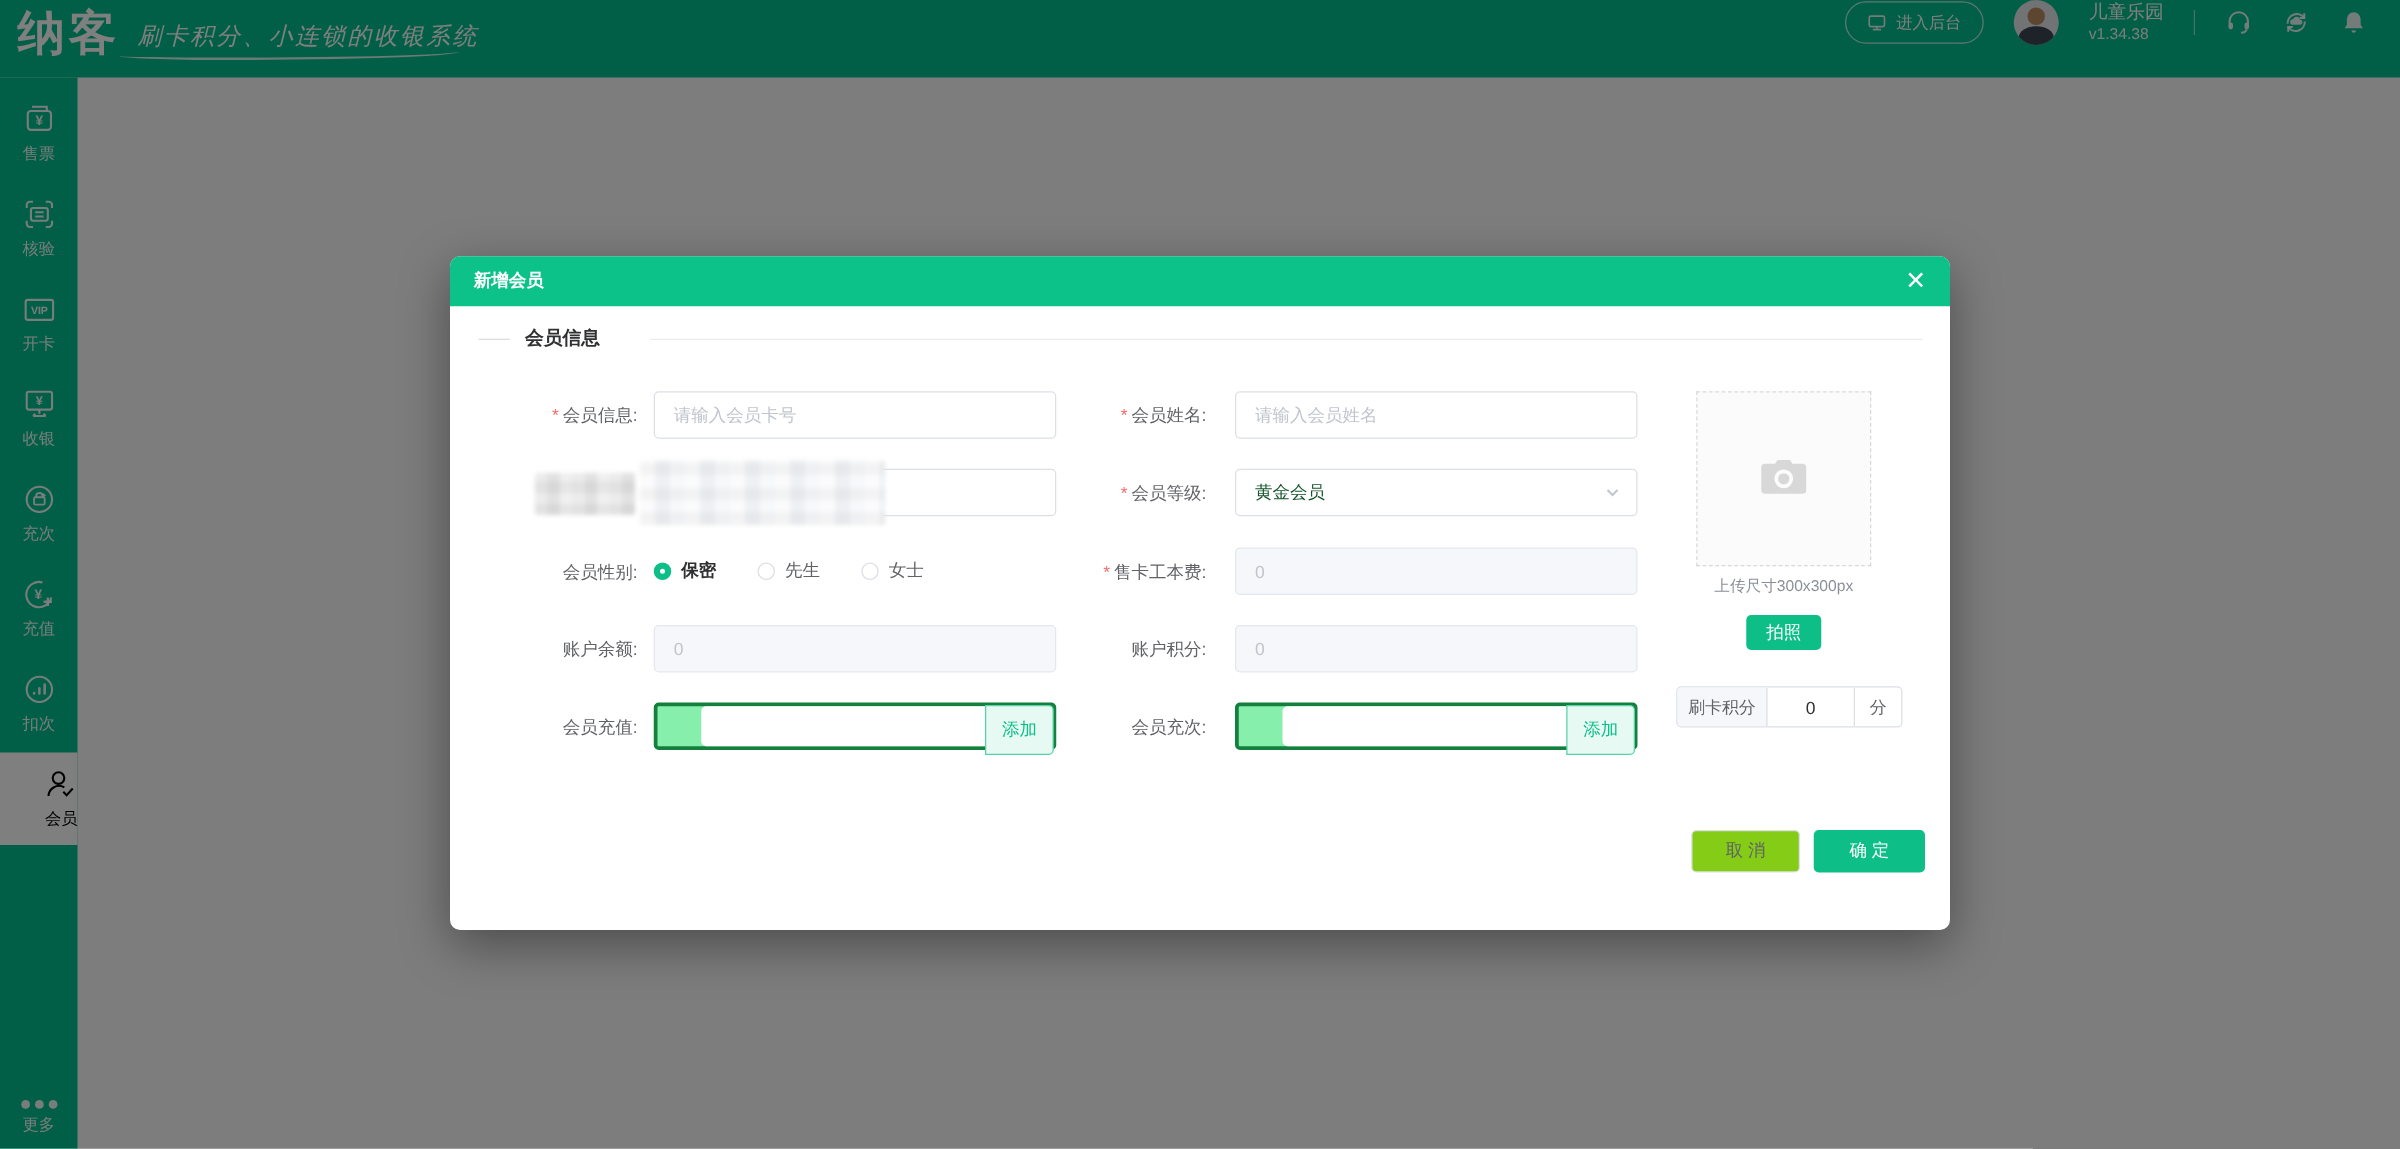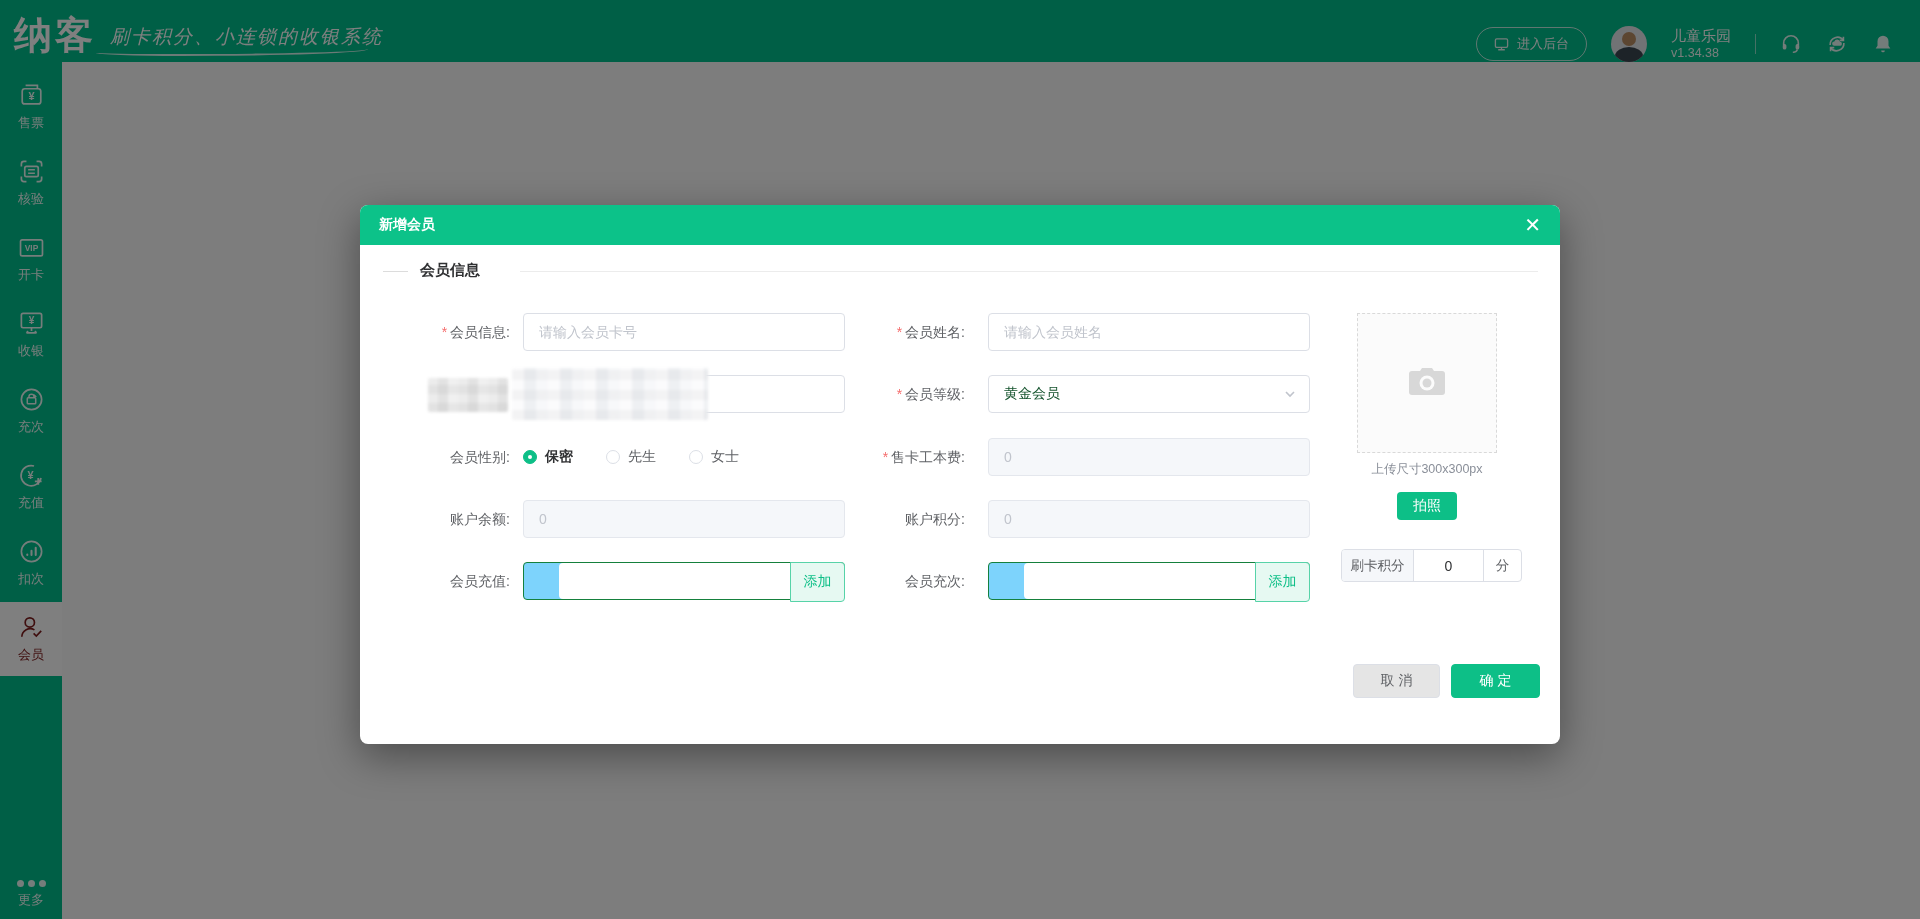--- a/index.html
+++ b/index.html
@@ -1,21 +1,21 @@
 <!DOCTYPE html>
 <html><head>
 <meta charset="utf-8">
 <style>
   * { margin:0; padding:0; box-sizing:border-box; }
   html,body { width:1920px; height:919px; overflow:hidden; }
   body { font-family:"Liberation Sans","DejaVu Sans",sans-serif; background:#fafafa; position:relative; }
 
   
   .app-header { position:absolute; left:0; top:0; width:1920px; height:62px; background:#00be8c;
-    display:flex; align-items:flex-end; justify-content:space-between; z-index:5; }
+    display:flex; align-items:flex-start; justify-content:space-between; z-index:5; }
   .brand { display:flex; align-items:flex-end; padding-left:14px; position:relative; }
   .brand-logo { color:#fff; font-size:38px; font-weight:900; letter-spacing:3px; line-height:54px; }
   .brand-tagline { color:#fff; font-size:19px; font-style:italic; margin:0 0 12px 14px; letter-spacing:2px; }
   .brand-swoosh { position:absolute; left:96px; bottom:6px; width:272px; height:10px;
     border-bottom:2px solid rgba(255,255,255,.85); border-radius:0 0 100% 45%; }
   .header-right { display:flex; align-items:center; gap:24px; padding-right:26px; }
   .pill-btn { display:flex; align-items:center; gap:8px; color:#fff; font-size:13px;
     border:1px solid rgba(255,255,255,.75); border-radius:17px; padding:7px 17px; cursor:pointer; }
   .avatar { width:36px; height:36px; border-radius:50%; background:#e3e6ea; overflow:hidden; position:relative; }
   .avatar .head { position:absolute; left:11px; top:6px; width:14px; height:14px; border-radius:50%; background:#b98c63; }
@@ -28,21 +28,21 @@
   .hicon svg { width:100%; height:100%; }
 
   
   .sidebar { position:absolute; left:0; top:62px; width:62px; height:857px; background:#00be8c; z-index:5; }
   .side-item { width:62px; height:74px; margin-top:2px; display:flex; flex-direction:column; align-items:center;
     justify-content:center; gap:5px; color:rgba(255,255,255,.93); cursor:pointer; }
   .side-item:first-child { margin-top:8px; }
   .side-item .sicon { width:27px; height:27px; }
   .side-item .sicon svg { width:100%; height:100%; }
   .side-item .slabel { font-size:13px; }
-  .side-item.active { background:#fff; color:#7f1d1d; }
+  .side-item.active { background:#fff; color:#000000;align-items:flex-end; }
   .side-more { position:absolute; bottom:10px; width:62px; display:flex; flex-direction:column; align-items:center;
     gap:4px; color:rgba(255,255,255,.93); cursor:pointer; }
   .dots { display:flex; gap:4px; }
   .dots i { width:7px; height:7px; border-radius:50%; background:rgba(255,255,255,.93); }
   .side-more .slabel { font-size:13px; }
 
   
   .mask { position:absolute; inset:0; background:rgba(0,0,0,.5); z-index:10; }
 
   
@@ -80,21 +80,21 @@
 
   .radio-group { display:flex; align-items:center; gap:33px; height:38px; }
   .radio-opt { display:flex; align-items:center; gap:8px; cursor:pointer; }
   .rdot { width:14px; height:14px; border-radius:50%; border:1px solid #dcdfe6; background:#fff; position:relative; }
   .radio-opt.checked .rdot { border-color:#0dbf87; background:#0dbf87; }
   .radio-opt.checked .rdot::after { content:""; position:absolute; left:4px; top:4px; width:4px; height:4px;
     border-radius:50%; background:#fff; }
   .radio-opt .rlabel { font-size:14px; color:#606266; }
   .radio-opt.checked .rlabel { color:#303133; font-weight:bold; }
 
-  .inp-group { display:flex; width:100%; height:38px; border:1px solid #15803d; border-radius:4px; background:#7dd3fc;padding-left:35px; }
+  .inp-group { display:flex; width:100%; height:38px; border:3px solid #15803d; border-radius:4px; background:#86efac;padding-left:35px; }
   .inp-group input { flex:1; border:none; outline:none; padding:0 12px; font-size:14px; border-radius:4px 0 0 4px; font-family:inherit; }
   .append-btn { width:55px; margin:-1px; height:40px; background:#e6f9f2; border:1px solid #57d3a8;
     border-radius:0 4px 4px 0; color:#0dbf87; font-size:14px; display:flex; align-items:center;
     justify-content:center; cursor:pointer; }
 
   
   .blur-label { position:absolute; left:68px; top:173px; width:80px; height:34px; border-radius:2px;
     background-image:repeating-linear-gradient(0deg,rgba(0,0,0,.045) 0 9px,rgba(0,0,0,0) 9px 18px),
       repeating-linear-gradient(90deg,#ececec 0 10px,#e2e2e2 10px 20px,#f0f0f0 20px 30px);
     filter:blur(1.5px); }
@@ -114,21 +114,21 @@
   .points-group { position:absolute; left:981px; top:344px; width:181px; height:33px; display:flex;
     border:1px solid #dcdfe6; border-radius:4px; overflow:hidden; background:#fff; }
   .pg-label { width:72px; background:#f5f7fa; border-right:1px solid #dcdfe6; font-size:13.5px; color:#606266;
     display:flex; align-items:center; justify-content:center; }
   .pg-value { flex:1; font-size:14px; color:#303133; display:flex; align-items:center; justify-content:center; }
   .pg-unit { width:38px; border-left:1px solid #dcdfe6; font-size:13.5px; color:#606266;
     display:flex; align-items:center; justify-content:center; }
 
   
   .btn { position:absolute; top:459px; height:34px; border-radius:4px; font-size:14px; cursor:pointer; font-family:inherit; }
-  .btn-cancel { left:993px; width:87px; background:#e5e5e5; border:1px solid #dcdfe6; color:#606266; }
+  .btn-cancel { left:993px; width:87px; background:#84cc16; border:1px solid #dcdfe6; color:#606266; }
   .btn-confirm { left:1091px; width:89px; background:#0dbf87; border:1px solid #0dbf87; color:#fff; }
 </style>
 </head>
 <body>
 
 <header class="app-header">
   <div class="brand">
     <div class="brand-logo">纳客</div>
     <div class="brand-tagline">刷卡积分、小连锁的收银系统</div>
     <div class="brand-swoosh"></div>

